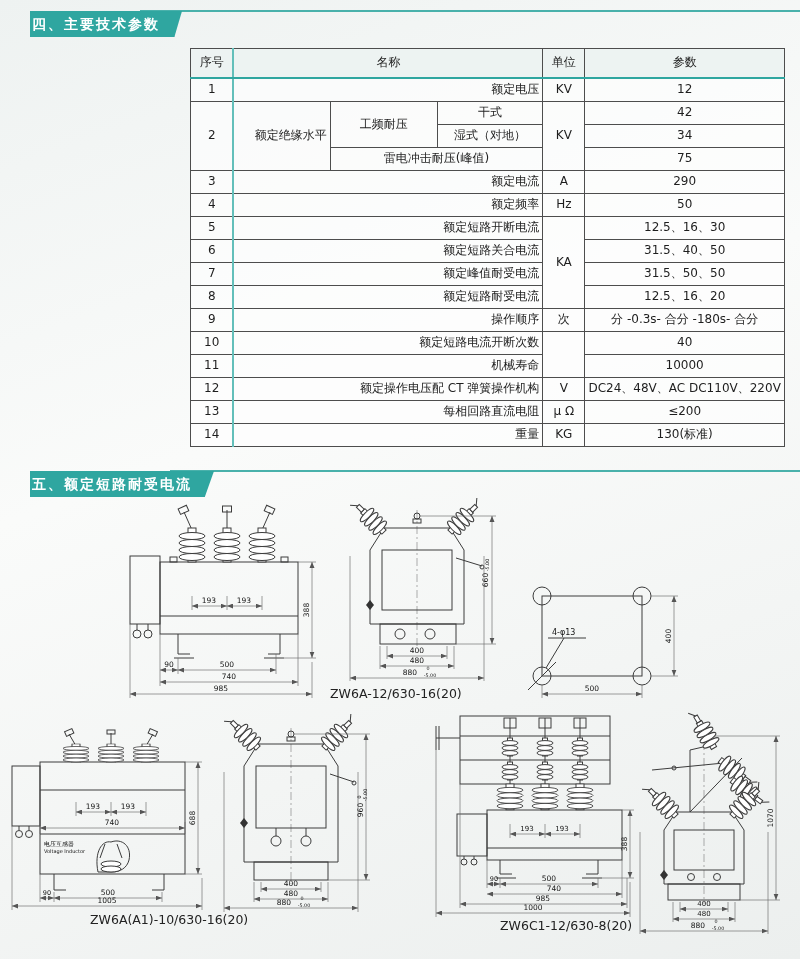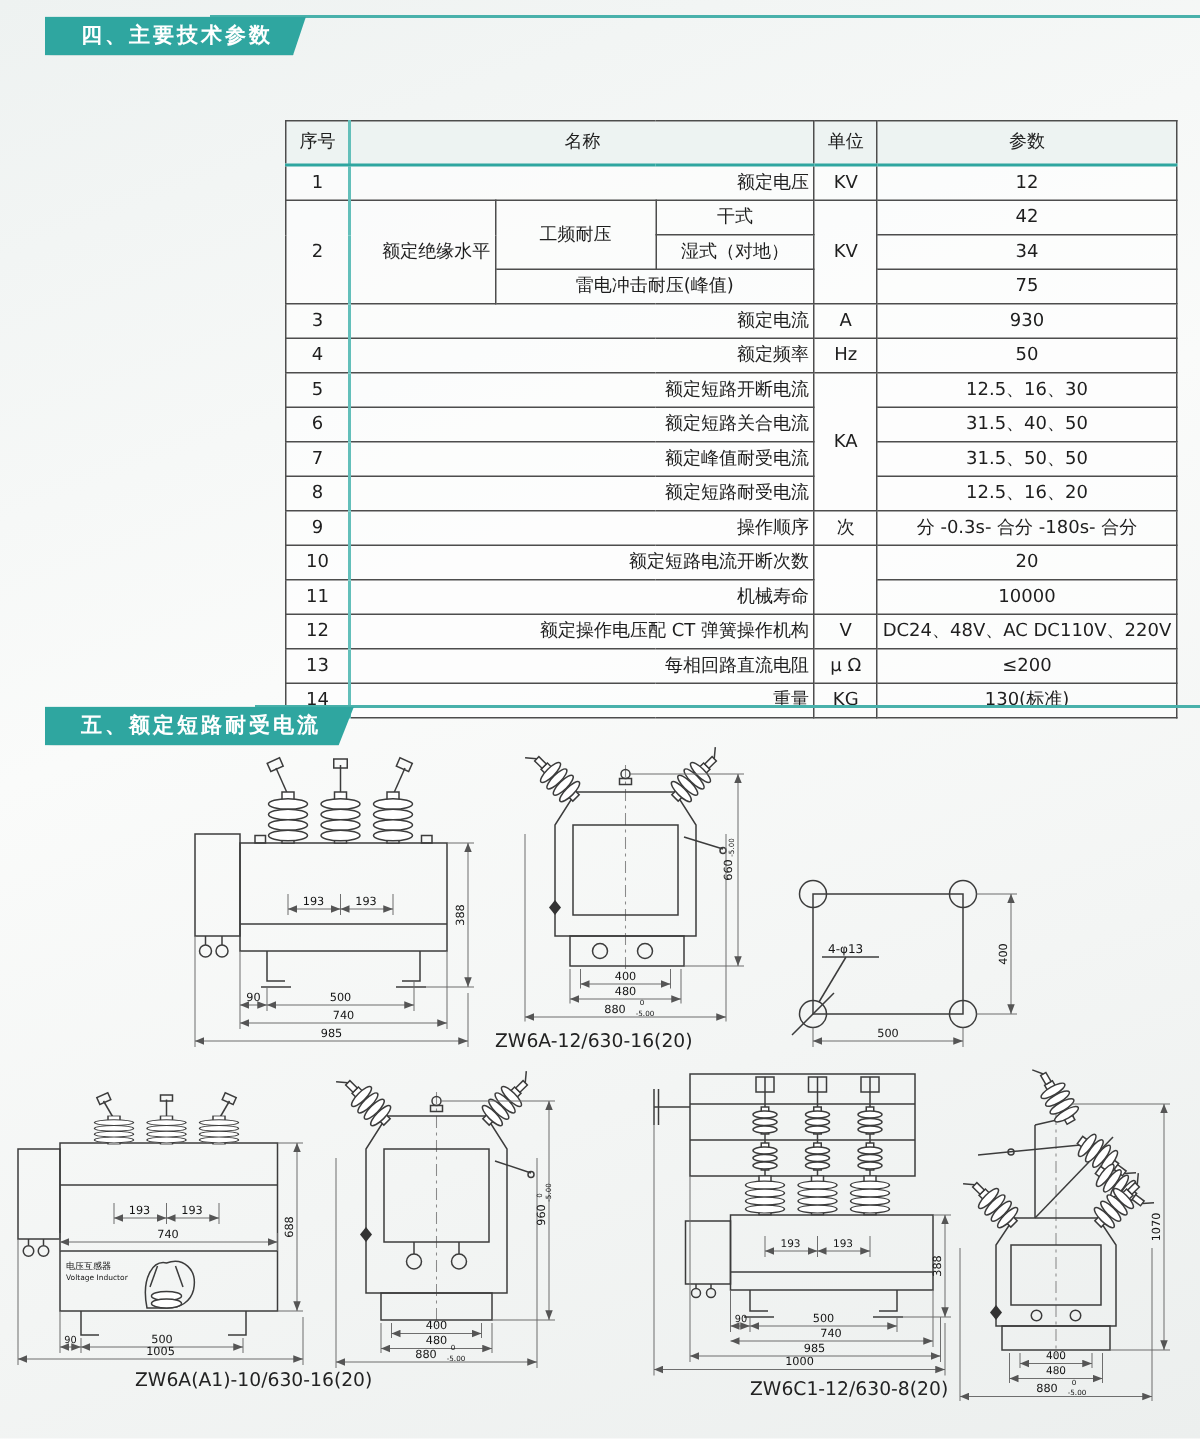--- a/index.html
+++ b/index.html
@@ -2,25 +2,25 @@
 <html><head>
 <meta charset="utf-8">
 <style>
   html,body{margin:0;padding:0}
   body{width:800px;height:959px;position:relative;overflow:hidden;
        background:linear-gradient(160deg,#eef2f1 0%,#fafbfa 42%,#ecefee 100%);
        font-family:"DejaVu Sans",sans-serif;}
   .rule{position:absolute;height:2px;background:#49b1ab;}
   .badge{position:absolute;left:30px;background:#2fa6a0;color:#fff;
          font:bold 14px/26px "DejaVu Sans",sans-serif;letter-spacing:2px;
-         padding:0 22px 0 24px;box-shadow:3px 3px 3px rgba(110,130,130,.45);
+         padding:0 22px 0 2px;box-shadow:3px 3px 3px rgba(110,130,130,.45);
          clip-path:polygon(0 0,100% 0,95% 100%,0 100%);text-align:right;}
   .ttab{position:absolute;left:190px;top:48px;width:595px;border-collapse:collapse;
         font:12px/1.15 "DejaVu Sans",sans-serif;color:#1e1e1e;background:rgba(255,255,255,.6);
-        border:1px solid #4d4d4d;margin-top:32px;}
+        border:1px solid #4d4d4d;}
   .ttab th,.ttab td{border:1px solid #4d4d4d;text-align:center;padding:1px 3px;height:20px;}
   .ttab thead th{height:26px;font-weight:normal;background:#edf3f2;border-bottom:2px solid #2fa6a0;}
   .ttab .nm{text-align:right;padding-left:9px;}
   .ttab .noc{border-right:2px solid #63bfba;}
   .cap{position:absolute;font:12.5px "DejaVu Sans",sans-serif;color:#222;text-align:left;}
   .dg{position:absolute;overflow:visible;}
   .dg rect,.dg line,.dg path,.dg polygon,.dg circle{stroke:#3c3c3c;fill:none;stroke-width:1;}
   .dg ellipse{stroke:#3c3c3c;fill:#fff;stroke-width:1;}
   .dg .dm line{stroke:#6a6a6a;stroke-width:.65;}
   .dg text{font:7.5px "DejaVu Sans",sans-serif;fill:#141414;stroke:none;text-anchor:middle;}
@@ -106,21 +106,21 @@
       <td>34</td>
     </tr>
     <tr>
       <td colspan="2">雷电冲击耐压(峰值)</td>
       <td>75</td>
     </tr>
     <tr>
       <td class="noc">3</td>
       <td colspan="3" class="nm">额定电流</td>
       <td>A</td>
-      <td>930</td>
+      <td>290</td>
     </tr>
     <tr>
       <td class="noc">4</td>
       <td colspan="3" class="nm">额定频率</td>
       <td>Hz</td>
       <td>50</td>
     </tr>
     <tr>
       <td class="noc">5</td>
       <td colspan="3" class="nm">额定短路开断电流</td>
@@ -145,21 +145,21 @@
     <tr>
       <td class="noc">9</td>
       <td colspan="3" class="nm">操作顺序</td>
       <td>次</td>
       <td>分 -0.3s- 合分 -180s- 合分</td>
     </tr>
     <tr>
       <td class="noc">10</td>
       <td colspan="3" class="nm">额定短路电流开断次数</td>
       <td rowspan="2"></td>
-      <td>20</td>
+      <td>40</td>
     </tr>
     <tr>
       <td class="noc">11</td>
       <td colspan="3" class="nm">机械寿命</td>
       <td>10000</td>
     </tr>
     <tr>
       <td class="noc">12</td>
       <td colspan="3" class="nm">额定操作电压配 CT 弹簧操作机构</td>
       <td>V</td>

